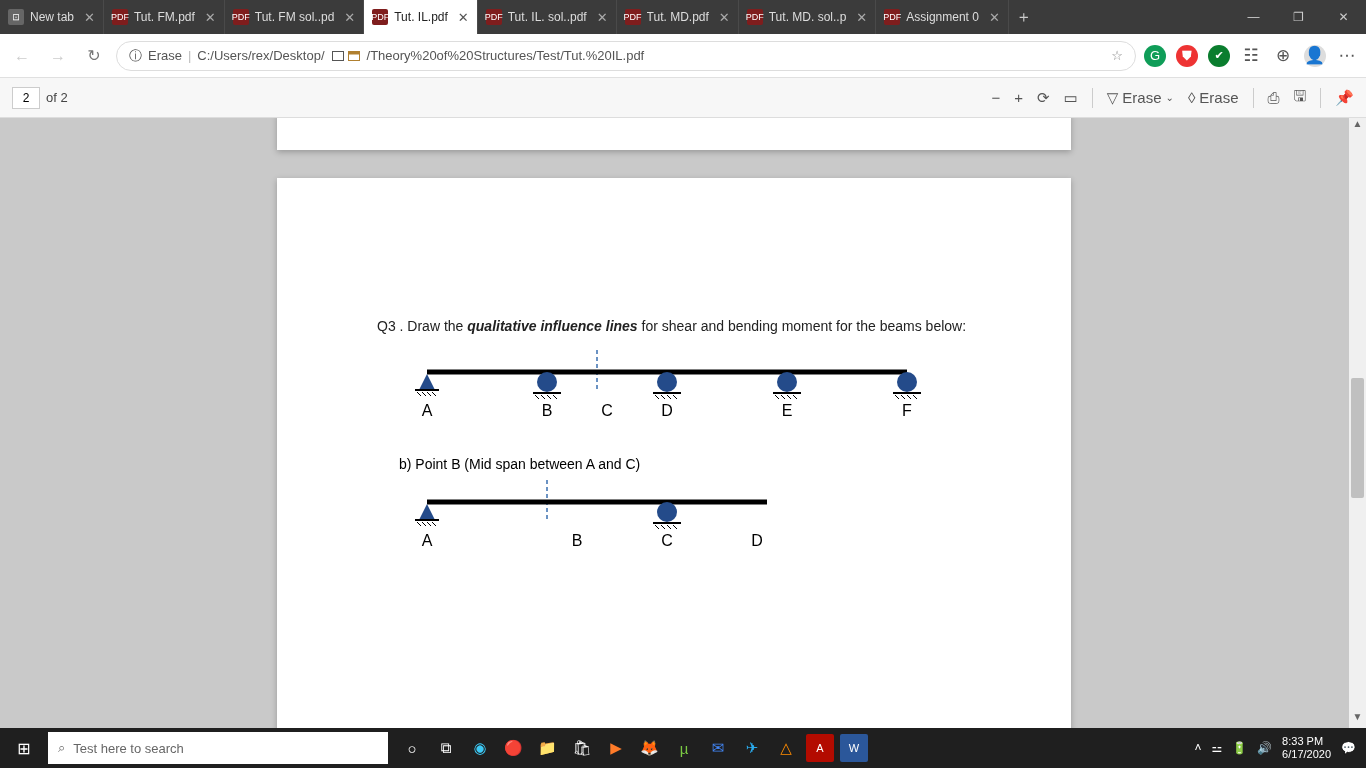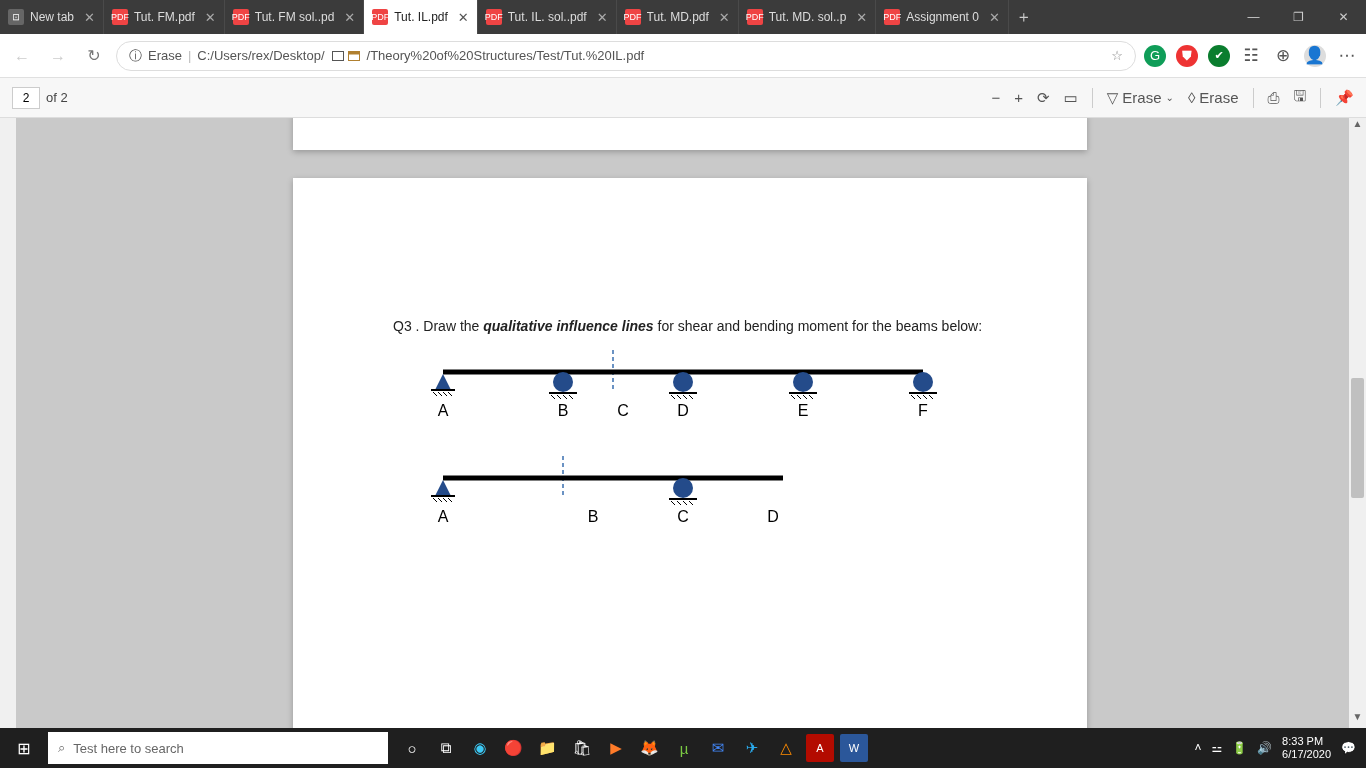--- a/index.html
+++ b/index.html
@@ -2,21 +2,21 @@
 <html><head>
 <meta charset="utf-8">
 <style>
 * { margin: 0; padding: 0; box-sizing: border-box; font-family: "Segoe UI", Arial, sans-serif; }
 body { width: 1366px; height: 768px; overflow: hidden; background: #f0f0f0; position: relative; }
 
 
 .titlebar { background: #3b3b3b; height: 34px; display: flex; align-items: stretch; color: #fff; }
 .tab { display: flex; align-items: center; gap: 6px; padding: 0 8px; font-size: 12px; color: #ddd; border-right: 1px solid #4a4a4a; min-width: 0; white-space: nowrap; }
 .tab.active { background: #fff; color: #222; }
-.tab .favicon { width: 16px; height: 16px; display: inline-flex; align-items: center; justify-content: center; font-size: 9px; background: #ef4444; color: #fff; border-radius: 2px; }
+.tab .favicon { width: 16px; height: 16px; display: inline-flex; align-items: center; justify-content: center; font-size: 9px; background: #7f1d1d; color: #fff; border-radius: 2px; }
 .tab .favicon.newtab { background: #666; }
 .tab .close { font-size: 13px; color: #aaa; margin-left: 4px; cursor: pointer; }
 .tab.active .close { color: #555; }
 .tab .label { max-width: 88px; overflow: hidden; text-overflow: ellipsis; }
 .newtab-btn { width: 30px; display: flex; align-items: center; justify-content: center; color: #ccc; font-size: 16px; cursor: pointer; }
 .win-controls { margin-left: auto; display: flex; }
 .win-btn { width: 45px; display: flex; align-items: center; justify-content: center; color: #ccc; font-size: 12px; cursor: pointer; }
 
 
 .addrbar { background: #fff; height: 44px; display: flex; align-items: center; padding: 0 8px; gap: 8px; border-bottom: 1px solid #e0e0e0; }
@@ -32,21 +32,21 @@
 .plain { color: #555; font-size: 17px; }
 
 
 .pdfbar { background: #f7f7f7; height: 40px; display: flex; align-items: center; padding: 0 12px; font-size: 13px; color: #444; border-bottom: 1px solid #ddd; }
 .page-input { width: 28px; height: 22px; border: 1px solid #ccc; text-align: center; font-size: 12px; margin-right: 6px; }
 .pdfbar-right { margin-left: auto; display: flex; align-items: center; gap: 14px; }
 .pdf-ico { color: #555; cursor: pointer; font-size: 15px; display: inline-flex; align-items: center; gap: 4px; }
 .divider { width: 1px; height: 20px; background: #ccc; }
 
 
-.viewer { position: absolute; top: 118px; left: 0; right: 17px; bottom: 40px; background: #c9c9c9; overflow: hidden; margin-left: 16px; }
+.viewer { position: absolute; top: 118px; left: 0; right: 17px; bottom: 40px; background: #c9c9c9; overflow: hidden; }
 .scrollbar { position: absolute; top: 118px; right: 0; bottom: 40px; width: 17px; background: #f0f0f0; }
 .scrollbar .thumb { position: absolute; left: 2px; right: 2px; top: 260px; height: 120px; background: #c0c0c0; border-radius: 2px; }
 .scrollbar .arrow { position: absolute; right:0; left:0; height:17px; text-align:center; font-size:10px; color:#666; }
 .page-prev { position: absolute; left: 277px; top: -4px; width: 794px; height: 36px; background:#fff; box-shadow: 0 2px 6px rgba(0,0,0,.25); }
 .page { position: absolute; left: 277px; top: 60px; width: 794px; height: 1050px; background: #fff; box-shadow: 0 2px 6px rgba(0,0,0,.25); padding: 140px 100px 0 100px; }
 .q3 { font-size: 14px; color: #222; margin-bottom: 16px; }
 .q3 .bi { font-weight: bold; font-style: italic; }
 .sub { font-size: 14px; margin-left: 22px; margin-bottom: 8px; }
 .beam-svg { display: block; margin-left: 30px; margin-bottom: 26px; }
 
@@ -221,20 +221,21 @@
           <line x1="506" y1="45" x2="510" y2="49" stroke="#000"></line>
         </g>
       <text x="20" y="66" text-anchor="middle" font-size="16">A</text>
       <text x="140" y="66" text-anchor="middle" font-size="16">B</text>
       <text x="200" y="66" text-anchor="middle" font-size="16">C</text>
       <text x="260" y="66" text-anchor="middle" font-size="16">D</text>
       <text x="380" y="66" text-anchor="middle" font-size="16">E</text>
       <text x="500" y="66" text-anchor="middle" font-size="16">F</text>
     </svg>
 
+    <div class="sub">b)   Point B (Mid span between A and C)</div>
     <svg class="beam-svg" width="400" height="80">
       <line x1="140" y1="0" x2="140" y2="40" stroke="#3a6fb0" stroke-width="1.5" stroke-dasharray="4 3"></line>
       <line x1="20" y1="22" x2="360" y2="22" stroke="#000" stroke-width="5"></line>
       <polygon points="20,24 12,40 28,40" fill="#244b8a"></polygon>
         <line x1="8" y1="40" x2="32" y2="40" stroke="#000" stroke-width="2"></line>
         <line x1="10" y1="42" x2="14" y2="46" stroke="#000"></line>
         <line x1="15" y1="42" x2="19" y2="46" stroke="#000"></line>
         <line x1="20" y1="42" x2="24" y2="46" stroke="#000"></line>
         <line x1="25" y1="42" x2="29" y2="46" stroke="#000"></line>
       <g>

